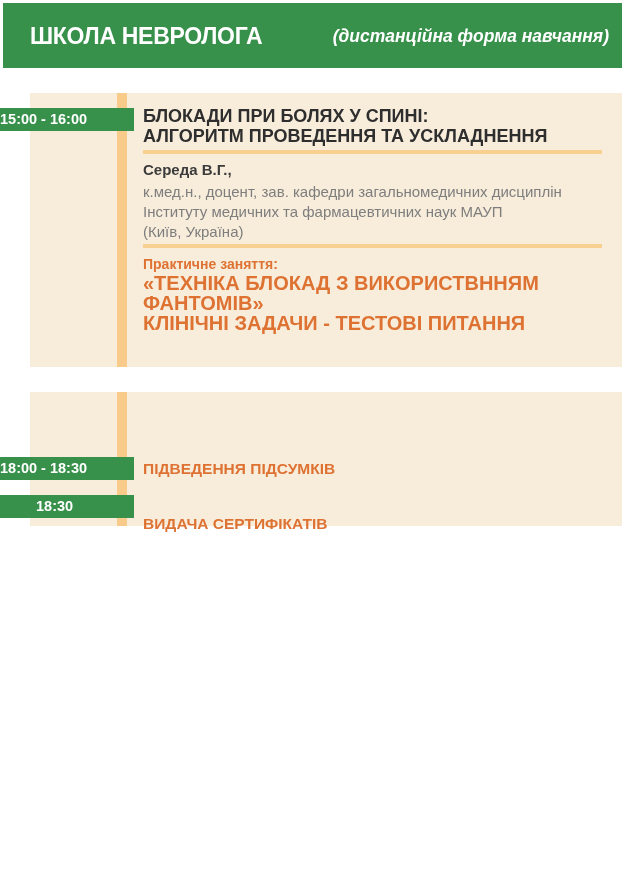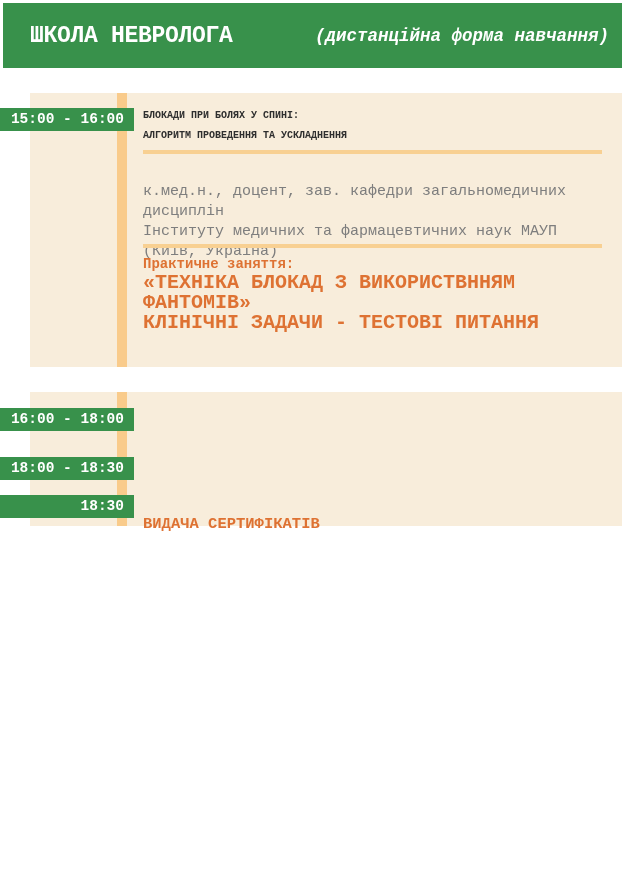--- a/index.html
+++ b/index.html
@@ -12,21 +12,21 @@
     --gray: #7e7e7e;
   }
   * { margin: 0; padding: 0; box-sizing: border-box; }
   html, body { background: #ffffff; }
   .page {
     position: relative;
     width: 626px;
     height: 744px;
     background: #ffffff;
     overflow: hidden;
-    font-family: Liberation Mono, monospace;
+    font-family: Liberation Sans, sans-serif;
   }
   .pre { white-space: pre-line; }
 
   
   .header {
     position: absolute;
     left: 3px; top: 3px;
     width: 619px; height: 65px;
     background: var(--green);
   }
@@ -69,36 +69,36 @@
   
   .badge {
     position: absolute;
     left: 0;
     width: 134px; height: 23px;
     background: var(--green);
     color: #ffffff;
     font-size: 14.5px;
     font-weight: bold;
     line-height: 23px;
-    text-align: right;
+    text-align: left;
     padding-right: 10px;
     z-index: 2;
   }
   .badge-main { top: 108px; }
   .badge-c0   { top: 408px; }
   .badge-c1   { top: 457px; }
   .badge-c2   { top: 495px; padding-left: 36px; }
 
   
   .txt { position: absolute; left: 143px; width: 470px; }
 
   .session-title {
     top: 106px;
     color: var(--dark);
-    font-size: 10px;
+    font-size: 18px;
     font-weight: bold;
     line-height: 20px;
   }
   .divider {
     position: absolute;
     left: 143px;
     width: 459px; height: 4px;
     background: var(--divider);
   }
   .divider-1 { top: 150px; }
@@ -164,37 +164,38 @@
     <div class="stripe"></div>
   </section>
 
   <div class="badge badge-main">15:00 - 16:00</div>
 
   <div class="txt session-title pre">БЛОКАДИ ПРИ БОЛЯХ У СПИНІ:
 АЛГОРИТМ ПРОВЕДЕННЯ ТА УСКЛАДНЕННЯ</div>
 
   <div class="divider divider-1"></div>
 
+  <div class="txt speaker-name">Середа В.Г.,</div>
 
   <div class="txt speaker-details pre">к.мед.н., доцент, зав. кафедри загальномедичних дисциплін
 Інституту медичних та фармацевтичних наук МАУП
 (Київ, Україна)</div>
 
   <div class="divider divider-2"></div>
 
   <div class="txt practical-label">Практичне заняття:</div>
 
   <div class="txt practical-title pre">«ТЕХНІКА БЛОКАД З ВИКОРИСТВННЯМ ФАНТОМІВ»
 КЛІНІЧНІ ЗАДАЧИ - ТЕСТОВІ ПИТАННЯ</div>
 
 
   <section class="panel panel-2">
     <div class="stripe"></div>
   </section>
 
-  <div class="badge badge-c0">16:00 - 18:00</div>
 
   <div class="badge badge-c1">18:00 - 18:30</div>
+  <div class="closing-title closing-title-1 pre">ПІДВЕДЕННЯ ПІДСУМКІВ</div>
 
   <div class="badge badge-c2">18:30</div>
   <div class="closing-title closing-title-2 pre">ВИДАЧА СЕРТИФІКАТІВ</div>
 
 </div>
 
 </body></html>

